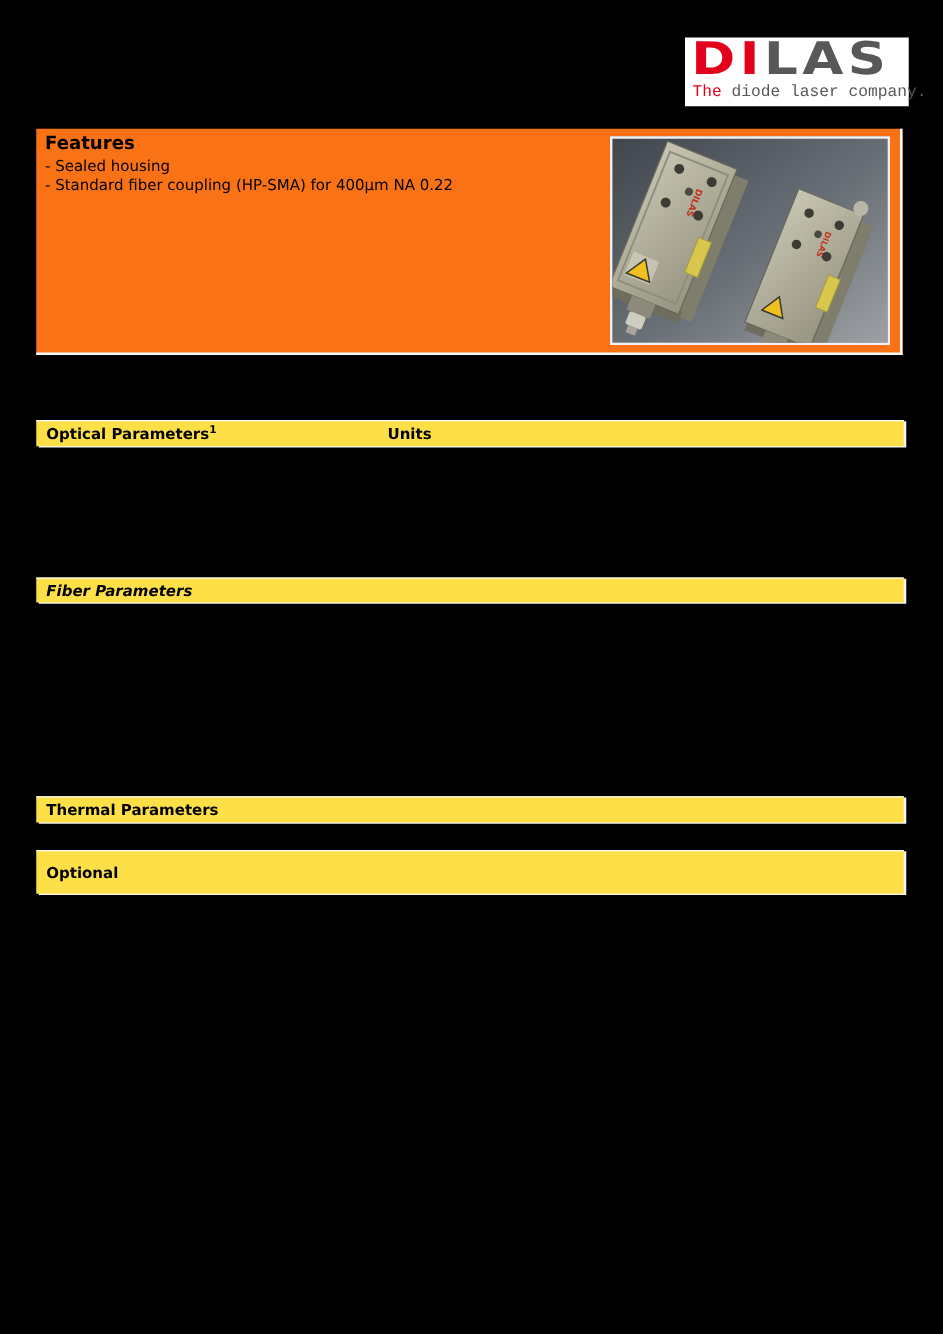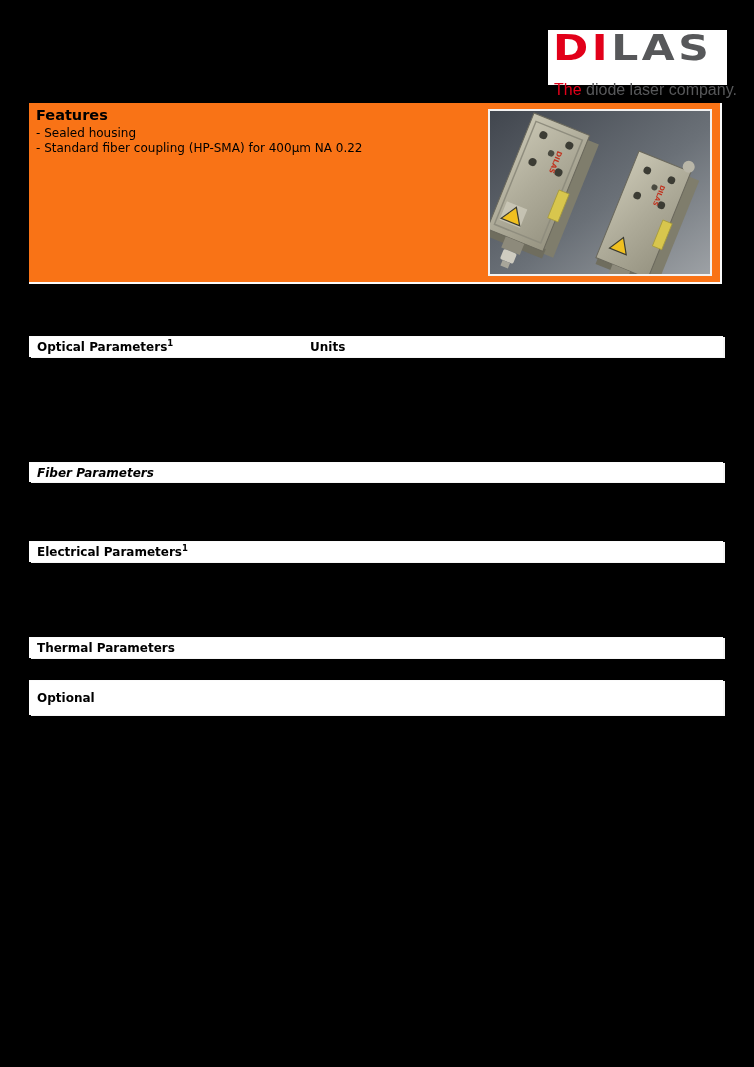--- a/index.html
+++ b/index.html
@@ -11,43 +11,43 @@
   
   .logo-box{position:absolute;left:548px;top:30px;width:179px;height:55px;background:#ffffff;}
   .logo-word{
     position:absolute;left:5px;top:1px;font-weight:bold;font-size:36px;line-height:34px;
     letter-spacing:3px;display:inline-block;transform:scaleX(1.18);transform-origin:left top;
     font-family:"DejaVu Sans", sans-serif;white-space:nowrap;
   }
   .logo-red{color:#e2001a;}
   .logo-gray{color:#57585a;}
   .logo-tagline{
-    position:absolute;left:6px;top:37px;font-size:16px;line-height:14px;
-    font-family:Liberation Sans, sans-serif;white-space:nowrap;color:#57585a;margin-top:16px;
+    position:absolute;left:6px;top:37px;font-size:13px;line-height:14px;
+    font-family:Liberation Mono, monospace;white-space:nowrap;color:#57585a;
   }
 
   
   .features{
     position:absolute;left:29px;top:103px;width:693px;height:181px;background:#f97316;
     border-right:2px solid #fafafa;border-bottom:2px solid #fafafa;box-sizing:border-box;
   }
   .features-title{font-size:14.5px;font-weight:bold;margin:4px 0 2px 7px;line-height:17px;}
   .features-list{margin:0;padding:0;list-style:none;}
   .features-list li{font-size:12px;line-height:14.5px;margin-left:7px;white-space:nowrap;}
 
   
   .photo{
     position:absolute;left:488px;top:109px;width:224px;height:167px;
     border:2px solid #f2f2f2;box-sizing:border-box;background:#555b63;
   }
   .photo svg{display:block;}
 
   
   .bar{
-    position:absolute;left:29px;width:694px;height:21px;background:#ffffff;
+    position:absolute;left:29px;width:694px;height:21px;background:#fde047;
     border-top:1px solid #fbfbfb;box-shadow:2px 1px 0 #f6f6f6;
     box-sizing:border-box;display:flex;align-items:center;
     font-size:12px;font-weight:bold;padding-left:8px;
   }
   .bar sup{font-size:8.5px;line-height:0;vertical-align:super;font-weight:bold;}
   .bar .units-label{position:absolute;left:281px;top:0;height:100%;display:flex;align-items:center;}
   .bar-optical{top:336px;}
   .bar-fiber{top:462px;height:20px;font-style:italic;}
   .bar-electrical{top:541px;}
   .bar-thermal{top:637px;}
@@ -132,23 +132,20 @@
 
   <div class="bar bar-optical">
     <span><span>Optical Parameters</span><sup>1</sup></span>
     <span class="units-label">Units</span>
   </div>
 
   <div class="bar bar-fiber">
     <span>Fiber Parameters</span>
   </div>
 
-  <div class="bar bar-electrical">
-    <span><span>Electrical Parameters</span><sup>1</sup></span>
-  </div>
 
   <div class="bar bar-thermal">
     <span>Thermal Parameters</span>
   </div>
 
   <div class="bar bar-optional">
     <span>Optional</span>
   </div>
 
 </div>

